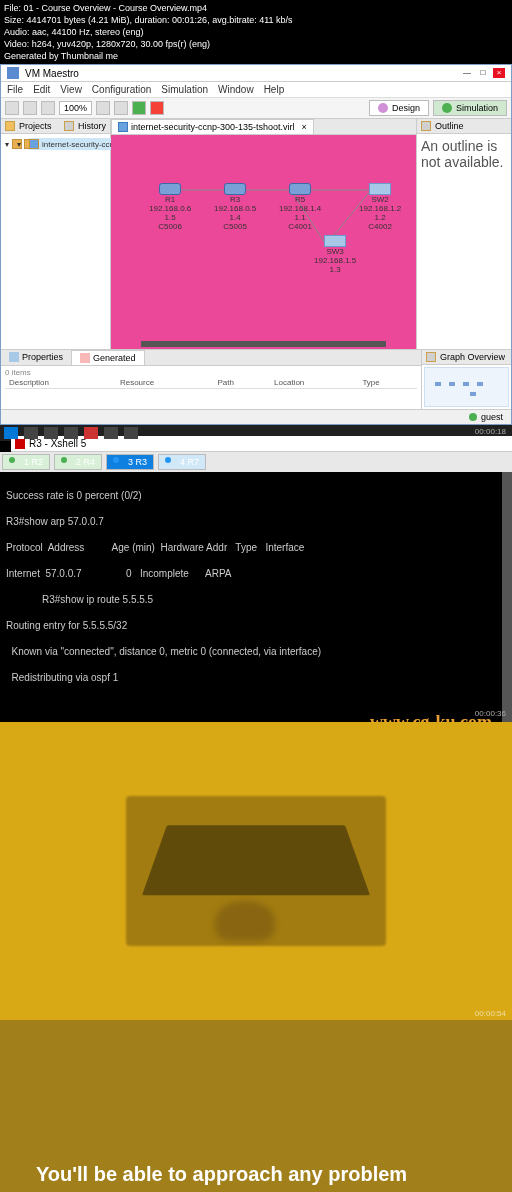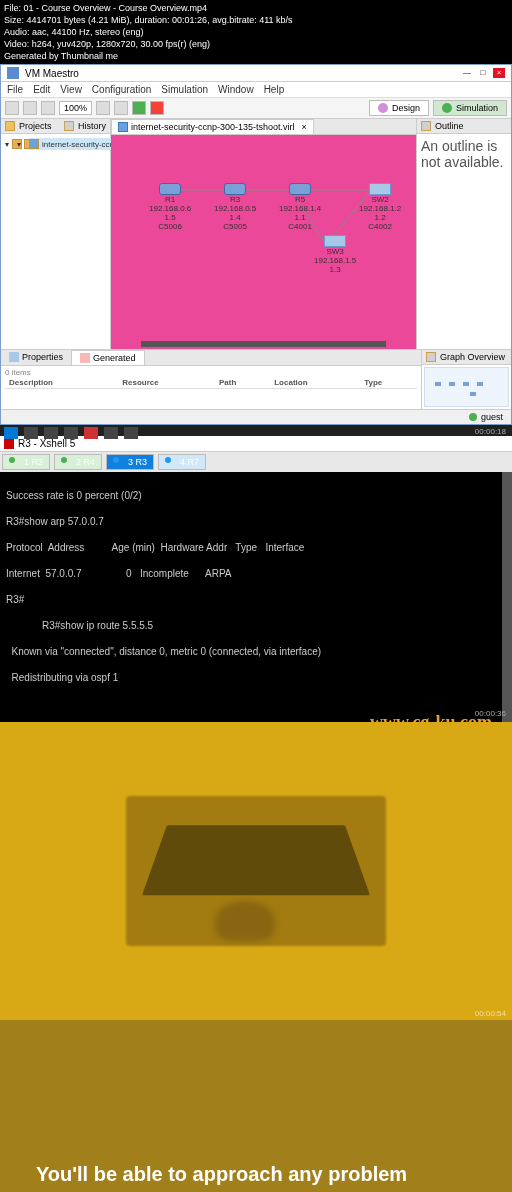--- a/index.html
+++ b/index.html
@@ -48,36 +48,36 @@
 .bottomrow { display:flex; height:60px; border-top:1px solid #ccc;}
 .propcol { flex:1; background:#fff; display:flex; flex-direction:column;}
 .proptabs { display:flex; background:#e8e8e8; border-bottom:1px solid #ccc; font-size:9px;}
 .proptabs .t { padding:2px 8px; display:flex; gap:3px;}
 .proptabs .t.active{background:#fff;border:1px solid #ccc;border-bottom:none;}
 .proptabs .t .ic{width:10px;height:10px;}
 .proptabs .t .ic.pr{background:#a8c8e8;}
 .proptabs .t .ic.pb{background:#f8b8b8;}
 .propbody { flex:1; padding:2px 4px; font-size:8px; color:#888;}
 .propbody table{width:100%; border-collapse:collapse; font-size:8px; color:#555;}
-.propbody th{text-align:left; font-weight:bold; border-bottom:1px solid #ddd; padding:1px 4px;}
+.propbody th{text-align:left; font-weight:normal; border-bottom:1px solid #ddd; padding:1px 4px;}
 .ovcol { width:90px; border-left:1px solid #ccc; background:#fff;}
 .ovbody { height:40px; background:#eef4fb; margin:2px; border:1px solid #cfdff0; position:relative;}
 .ovbody .mini{position:absolute;width:6px;height:4px;background:#7aa0d8;}
 .status { display:flex; justify-content:flex-end; padding:2px 8px; font-size:9px; background:#f0f0f0; border-top:1px solid #ccc; gap:4px; align-items:center;}
 .status .dot{width:8px;height:8px;border-radius:50%;background:#4caf50;}
 
 
 .taskbar { background:#202020; height:16px; display:flex; align-items:center; gap:6px; padding:0 4px;}
 .taskbar .tb{width:14px;height:12px;background:#444;}
 .taskbar .tb.win{background:#0078d7;}
 .taskbar .tb.r{background:#c33;}
 .timestamp{ position:relative; text-align:right; color:#aaa; font-size:8px; padding-right:6px; margin-top:-14px;}
 
 
-.termtitle { background:#fff; color:#000; font-size:10px; padding:2px 4px; border-bottom:1px solid #ccc; display:flex; align-items:center; gap:4px;}
+.termtitle { background:#fff; color:#000; font-size:10px; padding:2px 4px; border-bottom:1px solid #ccc; display:flex; align-items:center; gap:4px;margin-left:11px;}
 .termtitle .ic{width:10px;height:10px;background:#c00;}
 .termtabs { background:#e8e8e8; display:flex; padding:2px; gap:4px; font-size:9px;}
 .termtabs .tt{padding:2px 6px; border:1px solid #bbb; background:#fff; display:flex; align-items:flex-start; gap:9px;}
 .termtabs .tt .d{width:6px;height:6px;border-radius:50%;}
 .termtabs .tt.r1 .d{background:#4caf50;} .termtabs .tt.r1{background:#d8f0d8;}
 .termtabs .tt.r2 .d{background:#4caf50;} .termtabs .tt.r2{background:#d8f0d8;}
 .termtabs .tt.r3 .d{background:#2196f3;} .termtabs .tt.r3{background:#1080e0;color:#fff;}
 .termtabs .tt.r4 .d{background:#2196f3;} .termtabs .tt.r4{background:#d0e8f8;}
 .terminal { background:#000; color:#0f0; font-family:Consolas,monospace; font-size:10px; line-height:13px; padding:4px 6px; white-space:pre; position:relative; height:250px; overflow:hidden;}
 .terminal .c-white{color:#ccc;}
@@ -305,22 +305,22 @@
   <div class="tt r4">
       <span class="d"></span>
       <span>4 R7</span>
     </div>
 </div>
 <div class="terminal">
 <span class="c-white" style="display: block;">Success rate is 0 percent (0/2)</span>
 <span class="c-white" style="display: block;">R3#show arp 57.0.0.7</span>
 <span class="c-white" style="display: block;">Protocol  Address          Age (min)  Hardware Addr   Type   Interface</span>
 <span class="c-white" style="display: block;">Internet  57.0.0.7                0   Incomplete      ARPA</span>
-<span class="c-white" style="display: block;">R3#</span>
 <span class="c-white" style="display: block; margin-left: 36px;">R3#show ip route 5.5.5.5</span>
+<span class="c-white" style="display: block;">Routing entry for 5.5.5.5/32</span>
 <span class="c-white" style="display: block;">  Known via "connected", distance 0, metric 0 (connected, via interface)</span>
 <span class="c-white" style="display: block;">  Redistributing via ospf 1</span>
 
 
 
 
 
 
 
 

